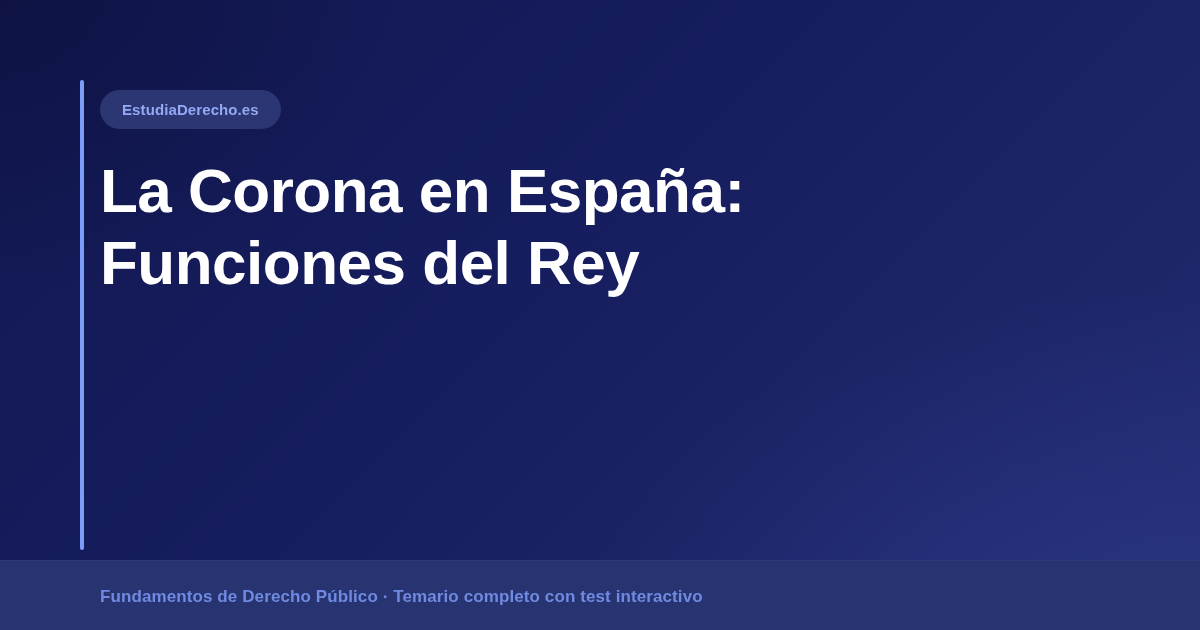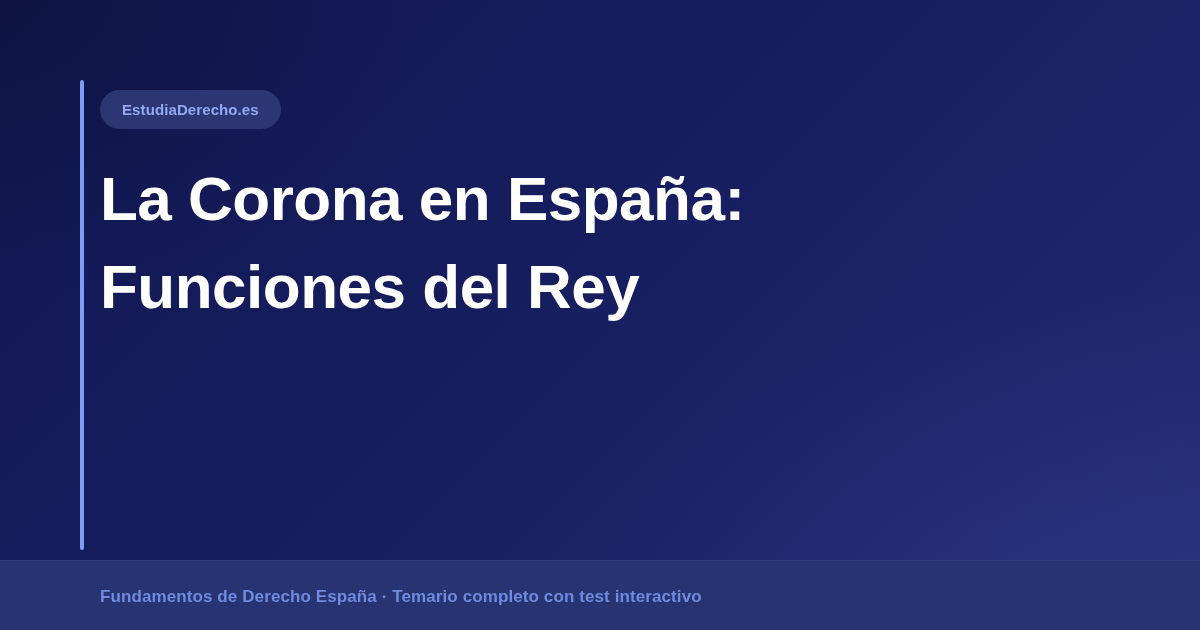--- a/index.html
+++ b/index.html
@@ -69,21 +69,21 @@
     margin-top: 48px;
     font-size: 21px;
     color: #a8bdf0;
     letter-spacing: 0.2px;
     white-space: nowrap;
   }
 
   .title {
     margin-top: 26px;
     font-size: 62px;
-    line-height: 88px;
+    line-height: 72px;
     font-weight: bold;
     color: #ffffff;
     letter-spacing: -0.5px;
     max-width: 930px;
   }
 
   .footer {
     position: absolute;
     left: 0;
     bottom: 0;
@@ -116,16 +116,16 @@
   <div class="content">
 
     <div class="badge">EstudiaDerecho.es</div>
 
 
     <h1 class="title">La Corona en España: Funciones del Rey</h1>
 
   </div>
 
   <div class="footer">
-    <div class="footer-text">Fundamentos de Derecho España · Temario completo con test interactivo</div>
+    <div class="footer-text">Fundamentos de Derecho Público · Temario completo con test interactivo</div>
   </div>
 
 </div>
 
 </body></html>

